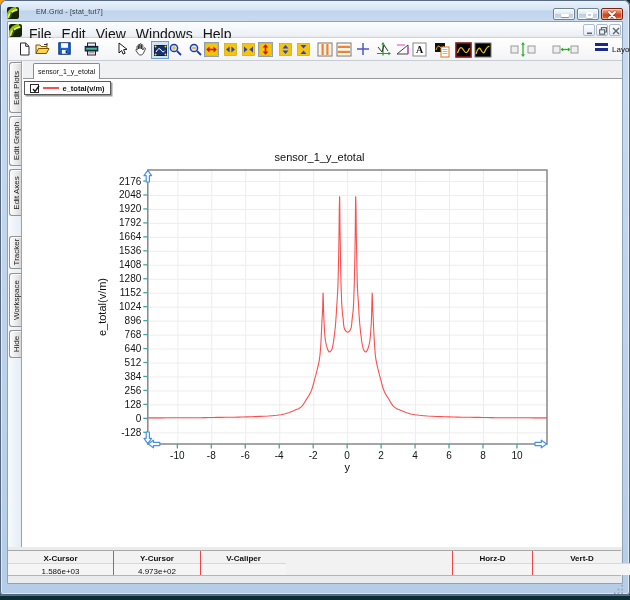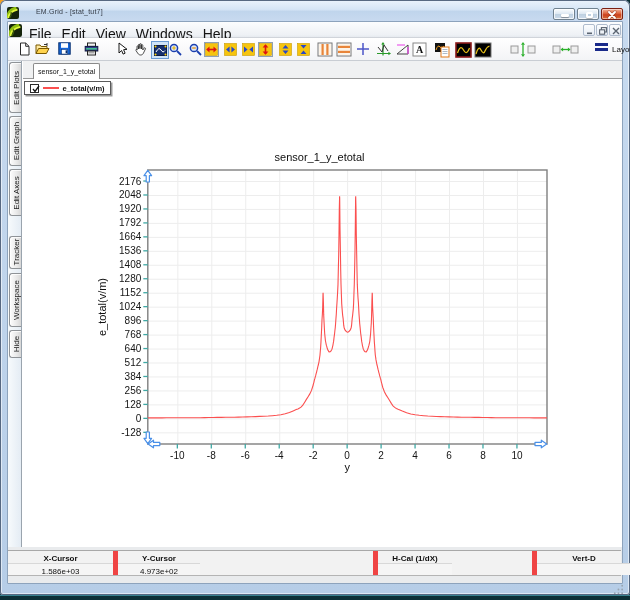--- a/index.html
+++ b/index.html
@@ -97,21 +97,21 @@
   
   .statusarea { position:absolute; left:8px; top:547px; width:614px; height:36px;
     background:#e9ebed; }
   .stable { position:absolute; left:0; top:3px; width:613px; height:26px;
     background:#f2f2f2; border-top:1px solid #a8a8a8; border-bottom:1px solid #b4b4b4; }
   .scell { position:absolute; overflow:hidden; }
   .scell .hdr { display:block; text-align:center; font-size:8px; font-weight:bold;
     color:#101010; padding-top:2.5px; height:12px; }
   .scell .val { display:block; text-align:center; font-size:8px; color:#101010;
     padding-top:3px; height:13px; border-top:1px solid #d8d8d8; background:#f5f5f5; }
-  .scell + .scell { border-left:5px solid #ef4444; }
+  .scell + .scell { border-left:1px solid #ef4444; }
 
   .grip { position:absolute; left:612px; top:583px; width:12px; height:12px; }
 
   
 </style>
 </head>
 <body>
 
 <div class="desk-orange"></div>
 <div style="position:absolute;left:0;top:595px;width:630px;height:1.3px;background:#37818f;"></div>
@@ -515,22 +515,26 @@
   <div class="statusarea">
     <div class="stable">
         <div class="scell" style="left: 0px; top: 0px; width: 105px; height: 24px;">
           <span class="hdr">X-Cursor</span>
           <span class="val">1.586e+03</span>
         </div>
         <div class="scell" style="left: 105px; top: 0px; width: 87px; height: 24px;">
           <span class="hdr">Y-Cursor</span>
           <span class="val">4.973e+02</span>
         </div>
-        <div class="scell" style="left: 365px; top: 0px; width: 79px; height: 24px;">
-          <span class="hdr">H-Cal (1/dX)</span>
+        <div class="scell" style="left: 192px; top: 0px; width: 86px; height: 24px;">
+          <span class="hdr">V-Caliper</span>
+          <span class="val"></span>
+        </div>
+        <div class="scell" style="left: 444px; top: 0px; width: 80px; height: 24px;">
+          <span class="hdr">Horz-D</span>
           <span class="val"></span>
         </div>
         <div class="scell" style="left: 524px; top: 0px; width: 99px; height: 24px;">
           <span class="hdr">Vert-D</span>
           <span class="val"></span>
         </div>
       </div>
 </div>
   <svg class="grip" viewBox="0 0 13 13">
       <g fill="#9aa6b2">

